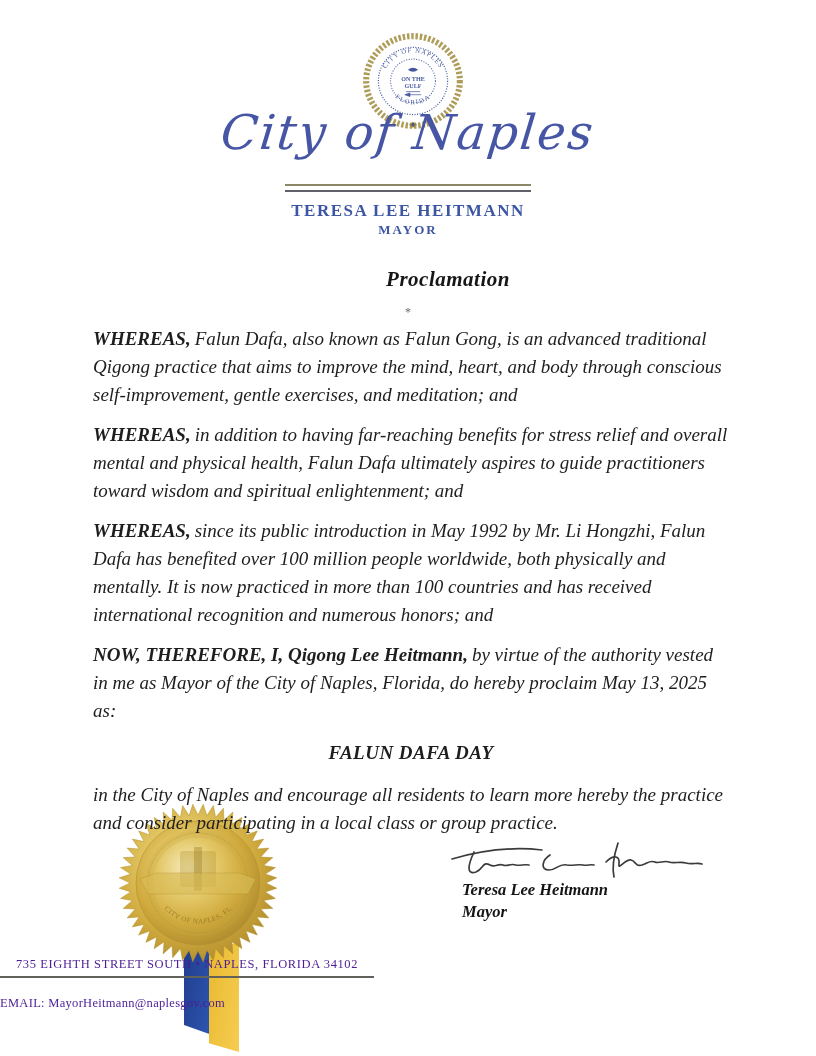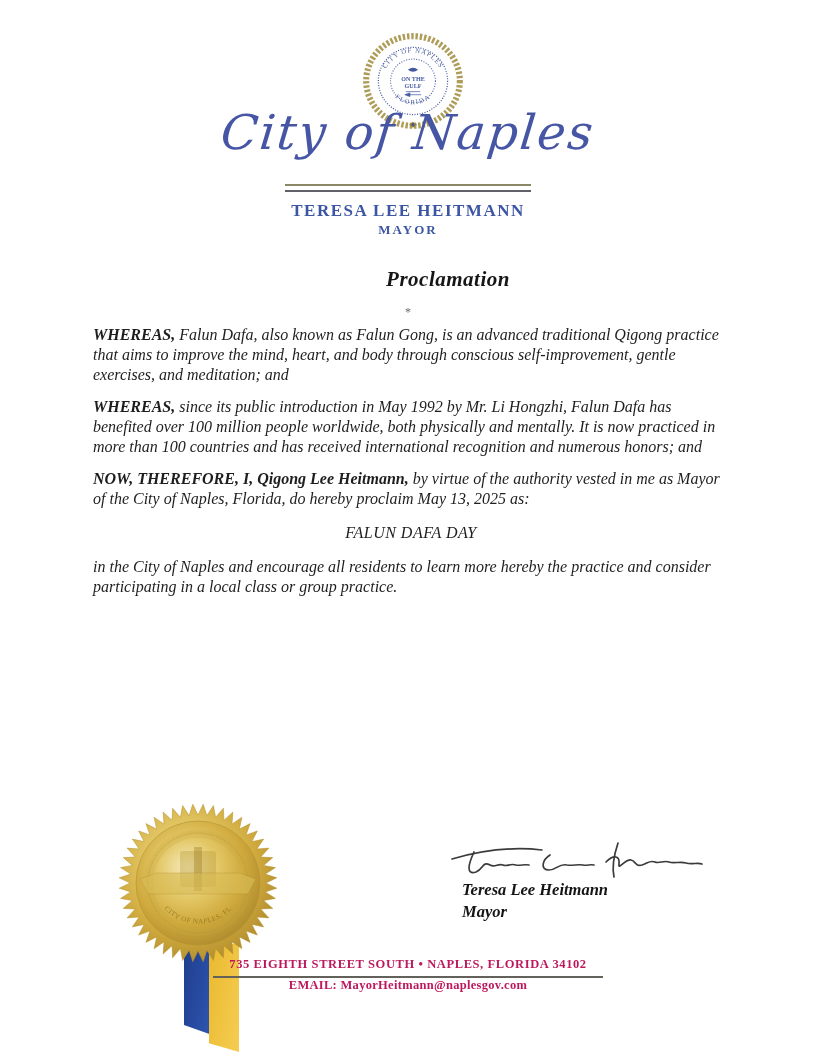--- a/index.html
+++ b/index.html
@@ -20,51 +20,51 @@
         font-weight:bold;font-size:13px;letter-spacing:2px;color:#3d56a4;}
 
   
   .proc-title{position:absolute;left:0;top:267px;width:100%;text-align:center;
         font-weight:bold;font-style:italic;font-size:21px;letter-spacing:.5px;color:#161616;padding-left:40px;}
   .ornament{position:absolute;left:0;top:305px;width:100%;text-align:center;
         font-size:12px;color:#6a6a6a;}
 
   
   .body-text{position:absolute;left:93px;top:325px;width:636px;
-        font-style:italic;font-size:16px;line-height:20px;color:#1e1e1e;z-index:3;}
+        font-style:italic;font-size:19px;line-height:28px;color:#1e1e1e;z-index:3;}
   .body-text p{margin:0 0 12px 0;}
   .lead{font-weight:bold;margin-right:4px;}
-  .day-title{font-weight:normal;font-style:italic;text-align:center;
+  .day-title{font-weight:bold;font-style:italic;text-align:center;
         letter-spacing:.5px;margin:14px 0 14px 0;}
 
   
   .signature-svg{position:absolute;left:446px;top:835px;width:260px;height:55px;z-index:3;}
   .sig-name{position:absolute;left:462px;top:880px;font-weight:bold;font-style:italic;
         font-size:16.5px;color:#141414;z-index:3;}
   .sig-title{position:absolute;left:462px;top:902px;font-weight:bold;font-style:italic;
         font-size:16.5px;color:#141414;z-index:3;}
 
   
   .gold-seal{position:absolute;left:118px;top:803px;width:160px;height:160px;z-index:2;}
   .ribbon{position:absolute;z-index:1;}
   .ribbon-blue{left:184px;top:944px;width:26px;height:92px;
         background:linear-gradient(100deg,#1f3d8d,#2e55b0);
         clip-path:polygon(0 0,100% 0,100% 98%,0 88%);}
   .ribbon-yellow{left:209px;top:944px;width:30px;height:108px;
         background:linear-gradient(100deg,#e9b92f,#f6cd52);
         clip-path:polygon(0 0,100% 0,100% 100%,0 92%);}
 
   
-  .footer{position:absolute;left:0;top:954px;width:100%;text-align:center;
-        color:#be185d;z-index:3;font-weight:bold;}
+  .footer{position:absolute;left:0;top:954px;width:100%;
+        color:#4c1d95;z-index:3;}
   .addr{display:inline-block;font-size:12.5px;letter-spacing:.6px;
         padding:0 16px 4px 16px;border-bottom:2px solid #62625a;}
   .phones{margin-top:7px;font-size:12.5px;letter-spacing:.3px;}
   .phones span{margin:0 9px;}
-  .email{margin-top:0;font-size:12.5px;letter-spacing:.3px;}
+  .email{margin-top:18px;font-size:12.5px;letter-spacing:.3px;}
 </style>
 </head>
 <body>
 
 <div class="page">
 
   <svg class="city-seal" viewBox="0 0 110 100">
     <defs>
       <path id="arcTop" d="M 25,50 A 30,30 0 0 1 85,50"></path>
       <path id="arcBottom" d="M 30,52 A 26,26 0 0 0 80,52"></path>
@@ -95,20 +95,21 @@
   </div>
 
   <div class="mayor-name">TERESA LEE HEITMANN</div>
   <div class="mayor-title">MAYOR</div>
 
   <div class="proc-title">Proclamation</div>
   <div class="ornament">*</div>
 
   <div class="body-text">
     <p><span class="lead">WHEREAS,</span><span>Falun Dafa, also known as Falun Gong, is an advanced traditional Qigong practice that aims to improve the mind, heart, and body through conscious self-improvement, gentle exercises, and meditation; and</span></p>
+    <p><span class="lead">WHEREAS,</span><span>in addition to having far-reaching benefits for stress relief and overall mental and physical health, Falun Dafa ultimately aspires to guide practitioners toward wisdom and spiritual enlightenment; and</span></p>
     <p><span class="lead">WHEREAS,</span><span>since its public introduction in May 1992 by Mr. Li Hongzhi, Falun Dafa has benefited over 100 million people worldwide, both physically and mentally. It is now practiced in more than 100 countries and has received international recognition and numerous honors; and</span></p>
     <p><span class="lead">NOW, THEREFORE, I, Qigong Lee Heitmann,</span><span>by virtue of the authority vested in me as Mayor of the City of Naples, Florida, do hereby proclaim May 13, 2025 as:</span></p>
     <div class="day-title">FALUN DAFA DAY</div>
     <p>in the City of Naples and encourage all residents to learn more hereby the practice and consider participating in a local class or group practice.</p>
   </div>
 
   <svg class="signature-svg" viewBox="0 0 260 55">
     <g fill="none" stroke="#262626" stroke-width="1.7" stroke-linecap="round" opacity="0.9">
       <path d="M6,24 C40,14 70,12 96,15"></path>
       <path d="M28,17 C22,30 20,40 30,37 C38,34 36,26 44,30 C49,33 52,28 57,30 C61,32 64,28 70,30 C74,31 78,29 83,30"></path>

